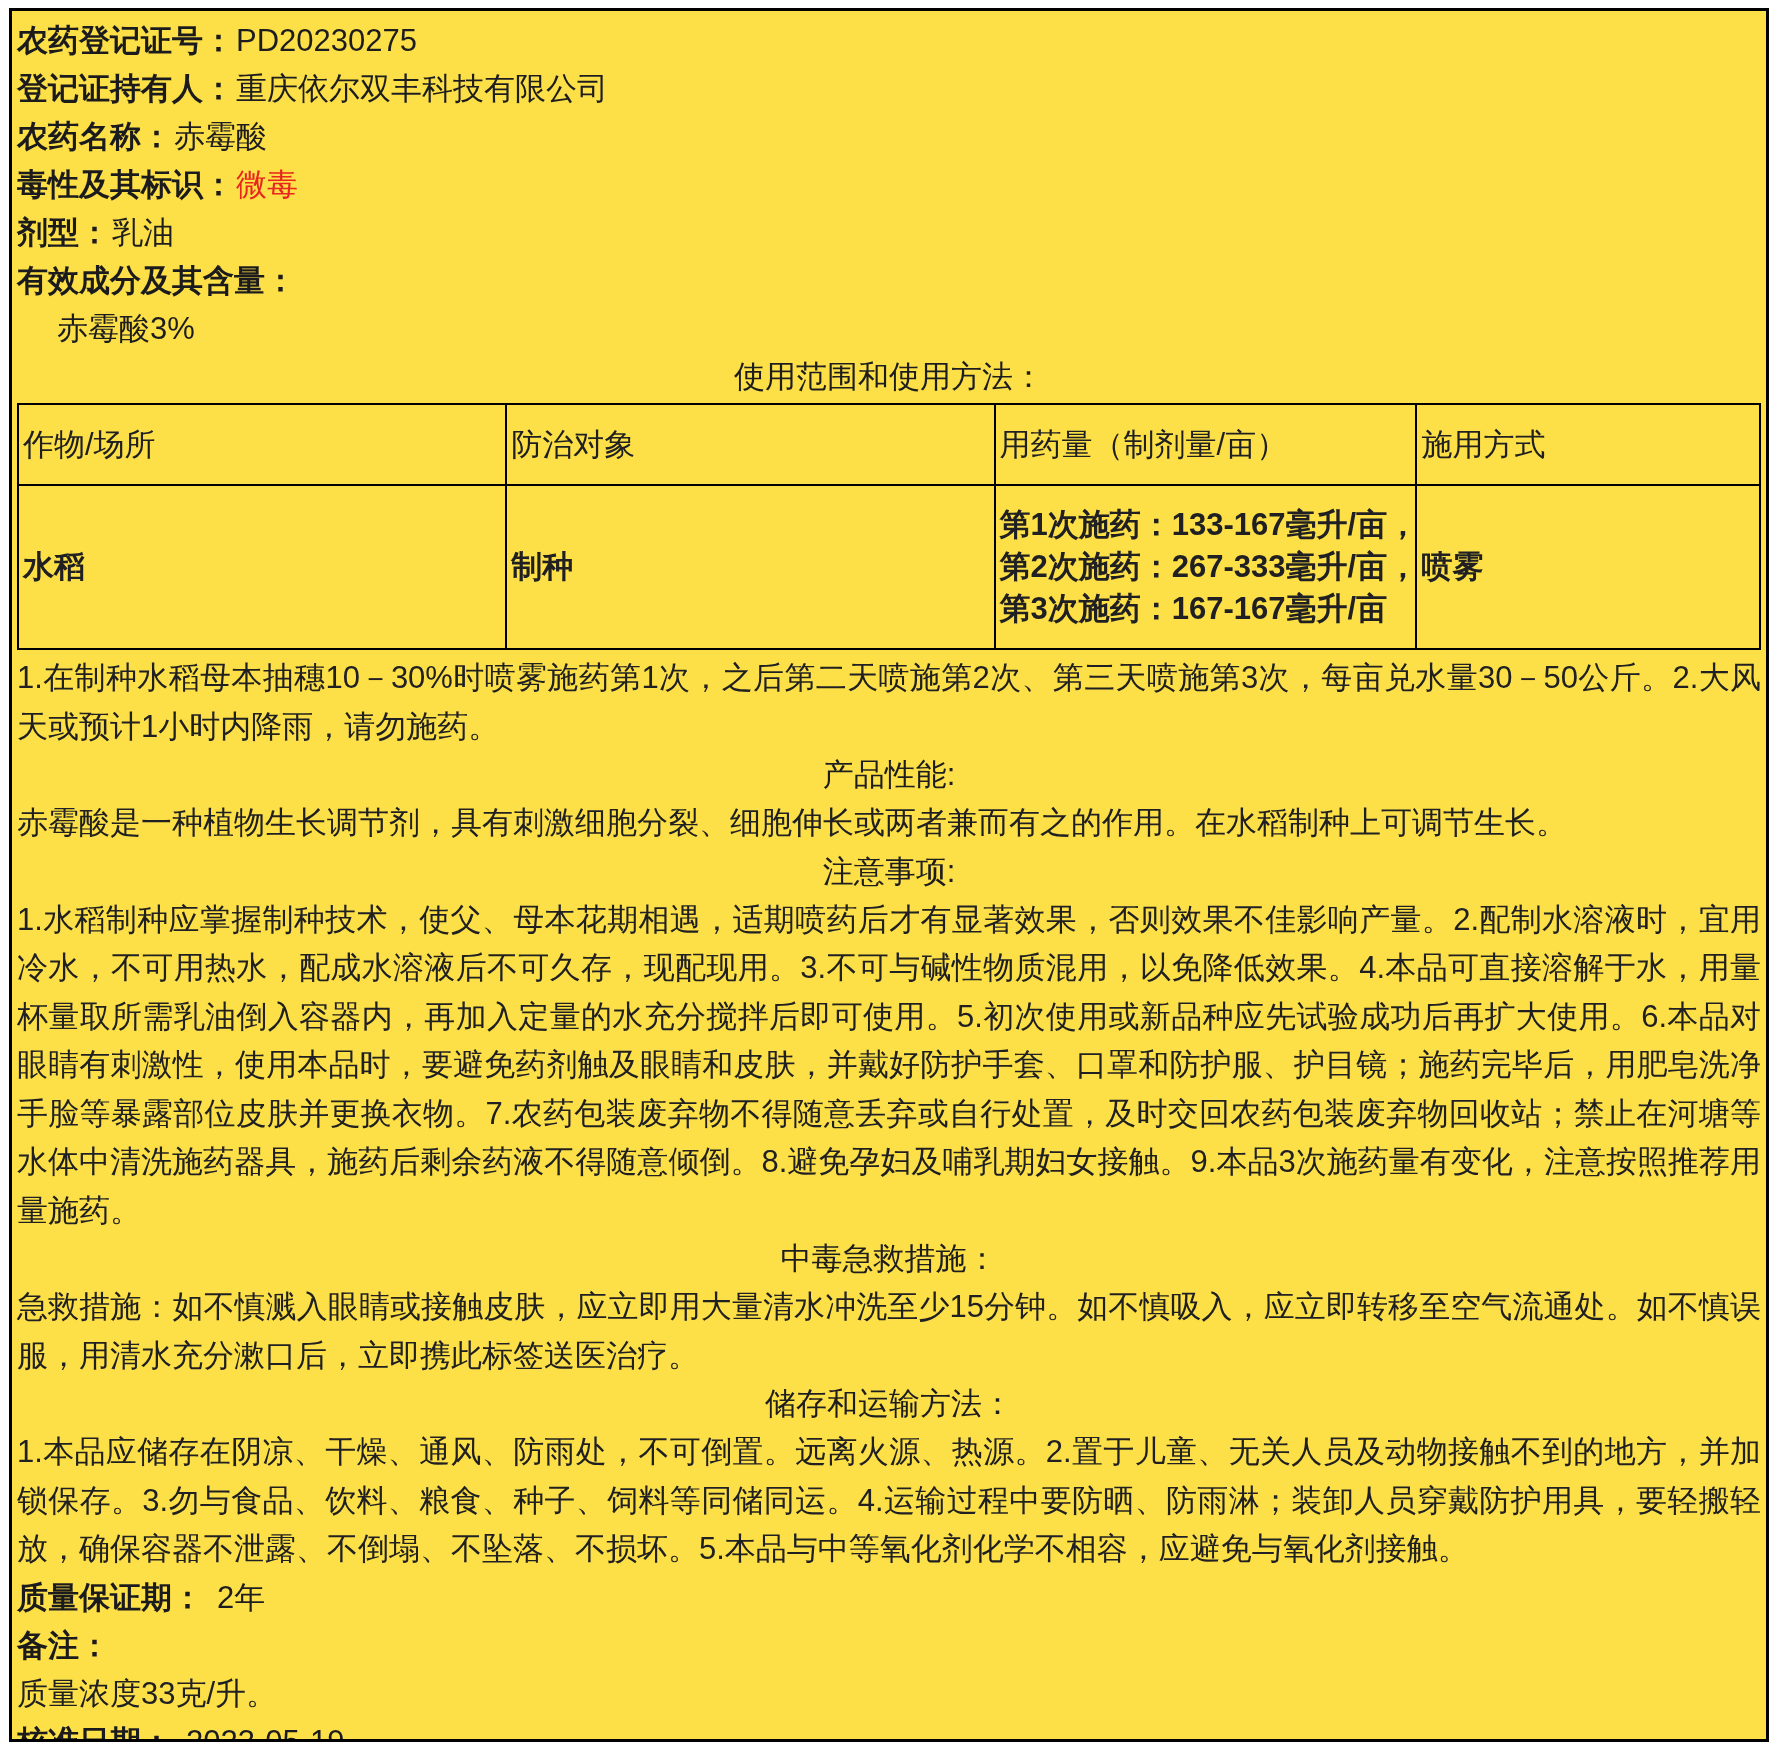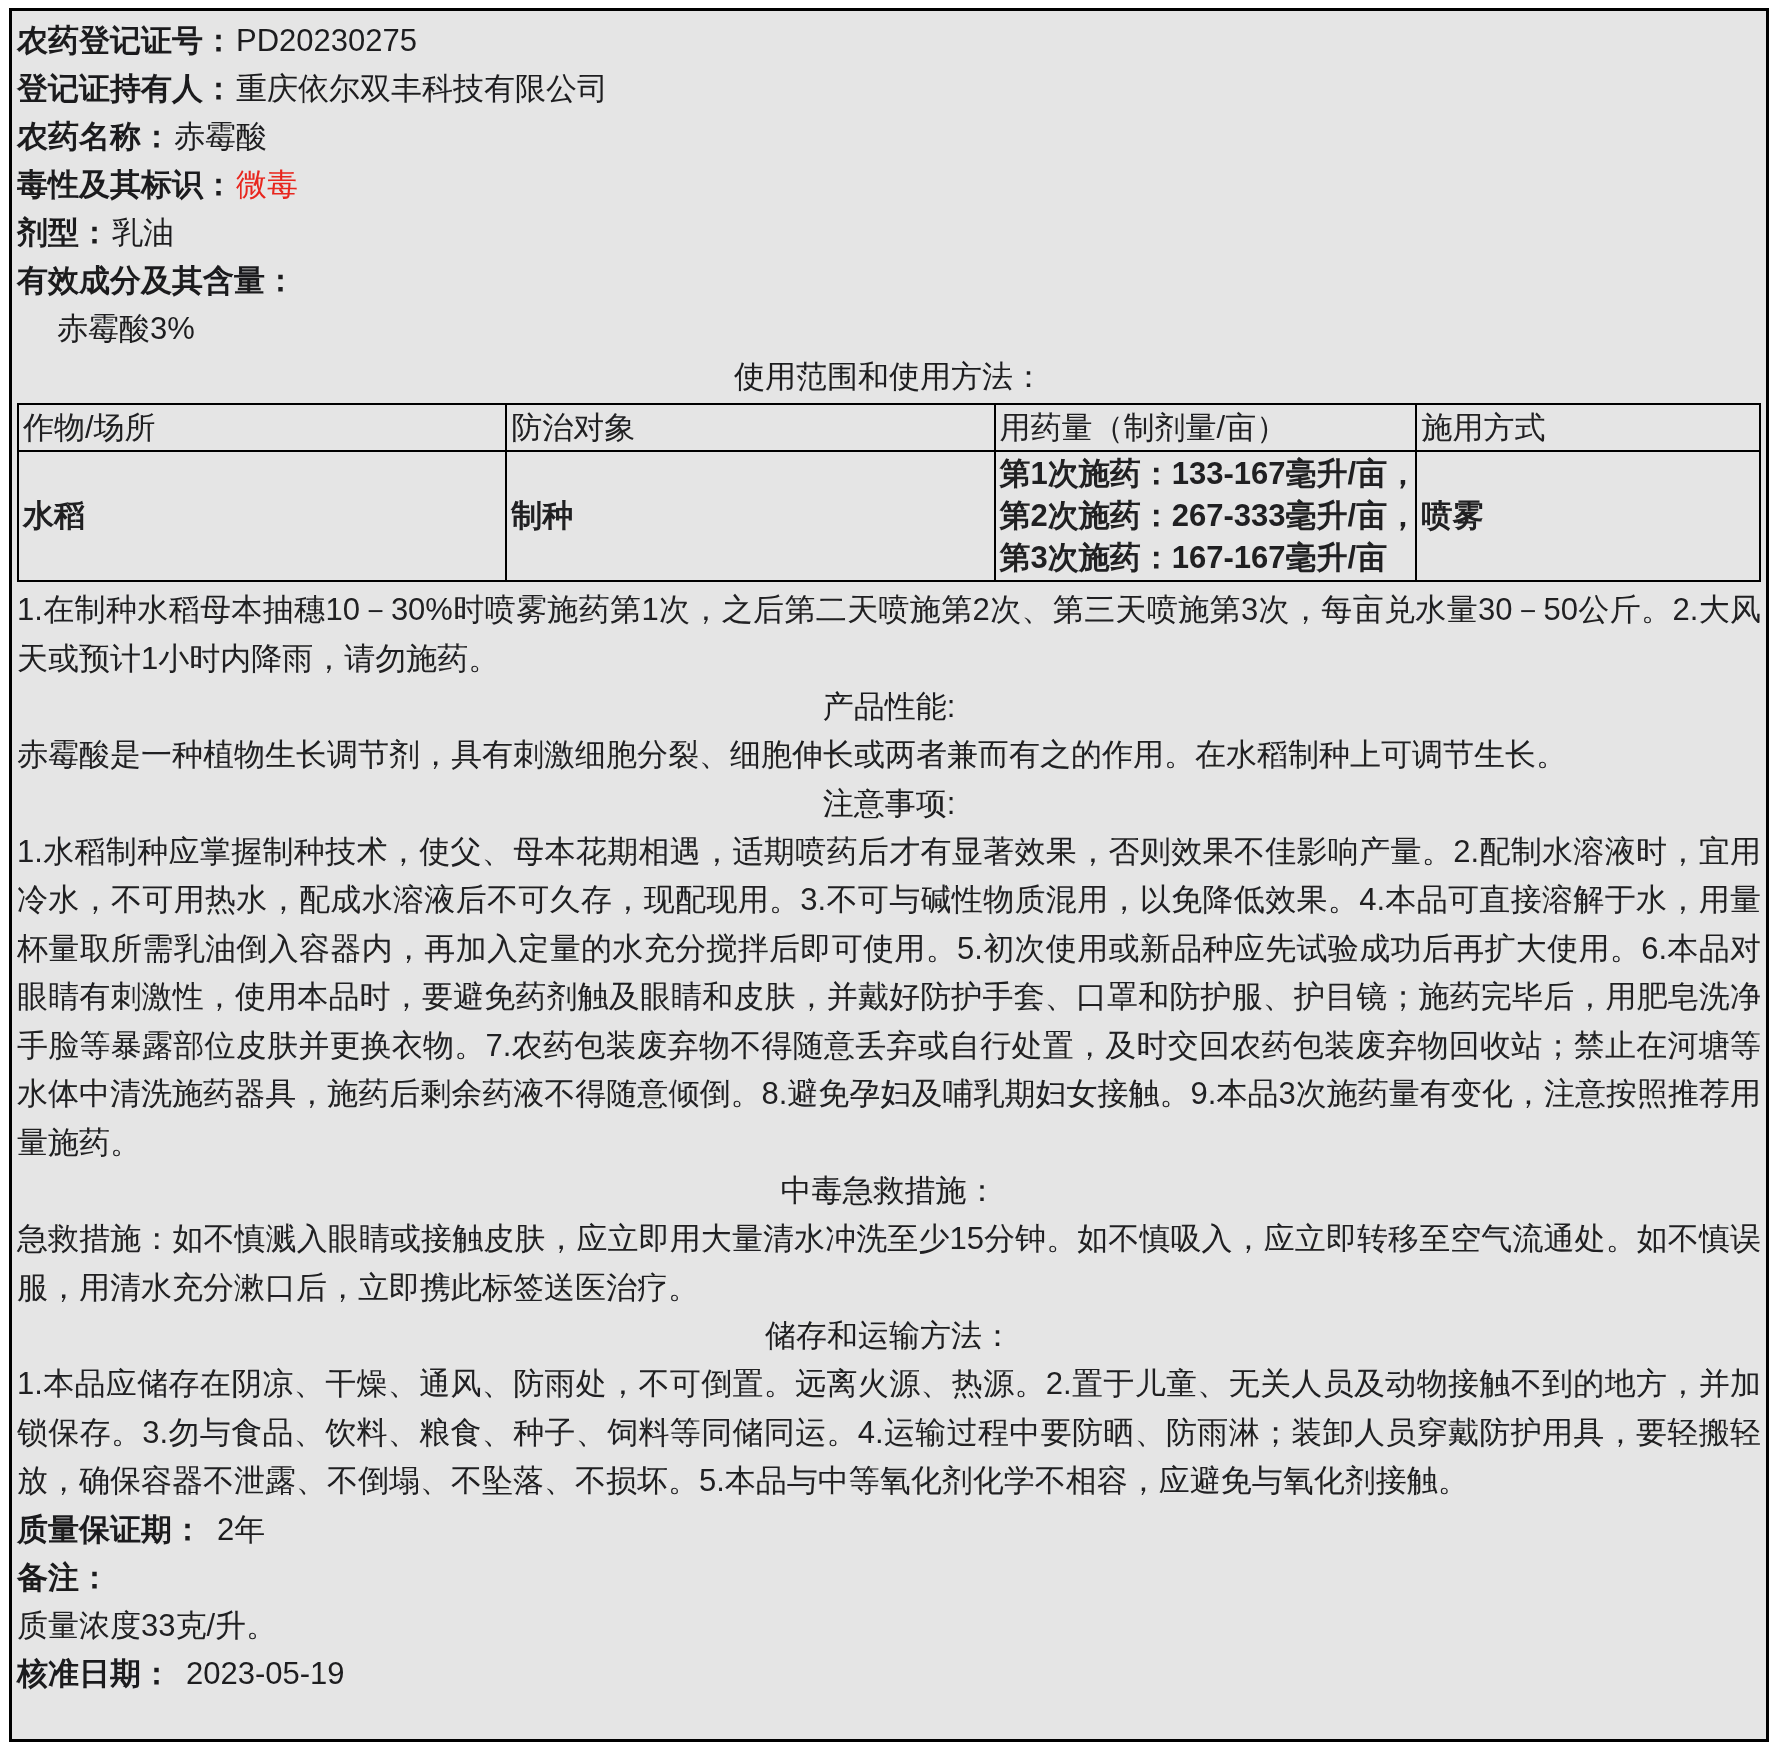--- a/index.html
+++ b/index.html
@@ -17,21 +17,21 @@
   .page {
     position: absolute;
     left: 9px;
     top: 8px;
     width: 1760px;
     height: 1734px;
     border: 3px solid #000000;
     box-sizing: border-box;
     padding: 6px 5px 0 5px;
     overflow: hidden;
-    background: #e5e5e5;
+    background: #fde047;
   }
   .line {
     font-size: 31px;
     line-height: 48px;
     white-space: nowrap;
   }
   .lbl {
     font-weight: 700;
     color: #1b1b1d;
   }
@@ -65,21 +65,21 @@
     border-collapse: collapse;
     margin: 2px 0 4px 0;
     table-layout: fixed;
   }
   table.usage th, table.usage td {
     border: 2px solid #000000;
     font-size: 31px;
     font-weight: 400;
     text-align: left;
     vertical-align: middle;
-    padding: 1px 4px;
+    padding: 18px 4px;
     color: #202022;
   }
   table.usage th {
     height: 43px;
   }
   table.usage td {
     height: 126px;
     font-weight: bold;
   }
   .col-crop   { width: 28.1%; }

